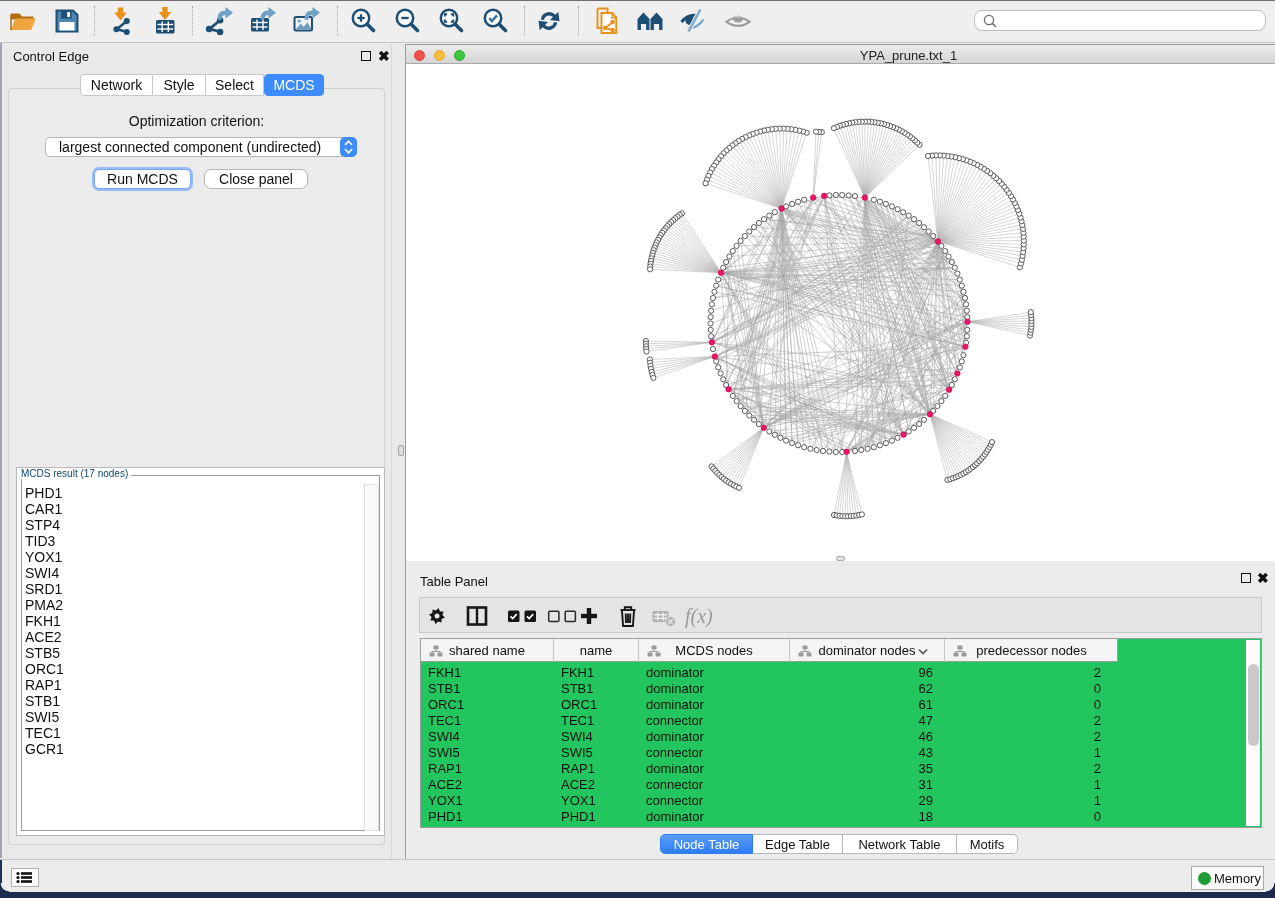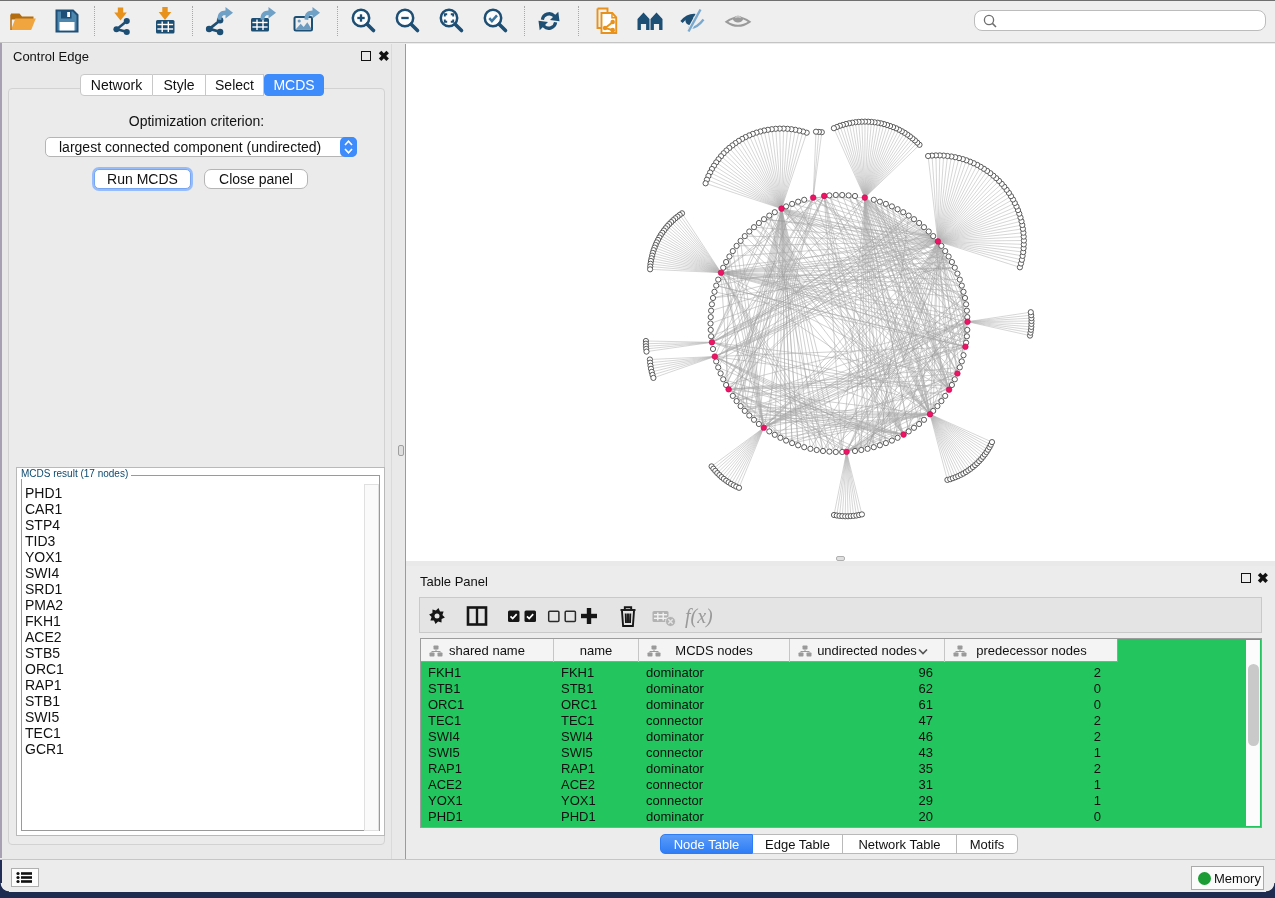--- a/index.html
+++ b/index.html
@@ -230,20 +230,26 @@
   <div id="fs-legend">MCDS result (17 nodes)</div>
   <div id="fs-list">PHD1<br>CAR1<br>STP4<br>TID3<br>YOX1<br>SWI4<br>SRD1<br>PMA2<br>FKH1<br>ACE2<br>STB5<br>ORC1<br>RAP1<br>STB1<br>SWI5<br>TEC1<br>GCR1</div>
   <div id="fs-scroll"></div>
 </div>
 
 <div id="vsplit"></div>
 <div id="vsplit-line"></div>
 <div id="vhandle"></div>
 
 <div id="net">
+  <div id="net-titlebar">
+    <div class="light" style="left:7.5px; background:#f4504e; border:0.5px solid #dd3d3c;"></div>
+    <div class="light" style="left:27.5px; background:#f6bd3e; border:0.5px solid #e0a631;"></div>
+    <div class="light" style="left:47.5px; background:#3cc53e; border:0.5px solid #2eab32;"></div>
+    <div id="net-title">YPA_prune.txt_1</div>
+  </div>
   <div id="graph"><svg width="869" height="497" viewBox="0 0 869 497">
 <g stroke="#8a8a8a" stroke-width="0.55" opacity="0.72">
 <line x1="375.5" y1="144.6" x2="380.1" y2="376.6"></line>
 <line x1="375.5" y1="144.6" x2="386.1" y2="379.1"></line>
 <line x1="375.5" y1="144.6" x2="392.1" y2="381.3"></line>
 <line x1="375.5" y1="144.6" x2="398.2" y2="383.2"></line>
 <line x1="375.5" y1="144.6" x2="404.4" y2="384.8"></line>
 <line x1="375.5" y1="144.6" x2="410.7" y2="386.0"></line>
 <line x1="375.5" y1="144.6" x2="417.0" y2="387.0"></line>
 <line x1="375.5" y1="144.6" x2="423.4" y2="387.6"></line>
@@ -1155,21 +1161,21 @@
       </svg>
       <svg style="position:absolute; left:263px; top:3px" width="40" height="30" viewBox="0 0 40 30">
         <text x="2" y="22" font-family="Liberation Serif,serif" font-style="italic" font-size="20" fill="#9a9a9a">f(x)</text>
       </svg>
     </div>
   <div id="tbl">
     <div id="tbl-head">
       <div class="th" style="left:0; width:133px;">shared name</div>
       <div class="th" style="left:133px; width:85px;">name</div>
       <div class="th" style="left:218px; width:151px;">MCDS nodes</div>
-      <div class="th" style="left:369px; width:155px;">undirected nodes</div>
+      <div class="th" style="left:369px; width:155px;">dominator nodes</div>
       <div class="th" style="left:524px; width:173px; border-right:none;">predecessor nodes</div>
       <svg style="position:absolute; left:8px; top:6px" width="14" height="12" viewBox="0 0 14 12">
           <g fill="#9a9a9a">
             <rect x="4.5" y="0.5" width="5" height="4" rx="0.8"></rect>
             <rect x="0.5" y="7.5" width="5" height="4" rx="0.8"></rect>
             <rect x="8.5" y="7.5" width="5" height="4" rx="0.8"></rect>
             <path d="M7 4.5 v2 M2.8 7.5 v-1 h8.4 v1" fill="none" stroke="#9a9a9a" stroke-width="1"></path>
           </g>
         </svg>
         <svg style="position:absolute; left:226px; top:6px" width="14" height="12" viewBox="0 0 14 12">
@@ -1261,21 +1267,21 @@
           <div class="td" style="left:7px;">YOX1</div>
           <div class="td" style="left:140px;">YOX1</div>
           <div class="td" style="left:225px;">connector</div>
           <div class="td num" style="left:380px; width:132px;">29</div>
           <div class="td num" style="left:540px; width:140px;">1</div>
         </div>
         <div class="tr" style="top:146px;">
           <div class="td" style="left:7px;">PHD1</div>
           <div class="td" style="left:140px;">PHD1</div>
           <div class="td" style="left:225px;">dominator</div>
-          <div class="td num" style="left:380px; width:132px;">20</div>
+          <div class="td num" style="left:380px; width:132px;">18</div>
           <div class="td num" style="left:540px; width:140px;">0</div>
         </div>
       </div>
     <div id="tbl-vscroll">
         <div id="tbl-vthumb"></div>
       </div>
   </div>
   <div id="tp-tabs">
     <div class="seg sel" style="left:254px; width:93px; border-radius:5px 0 0 5px;">Node Table</div>
     <div class="seg" style="left:347px; width:90px; border-left:none;">Edge Table</div>

